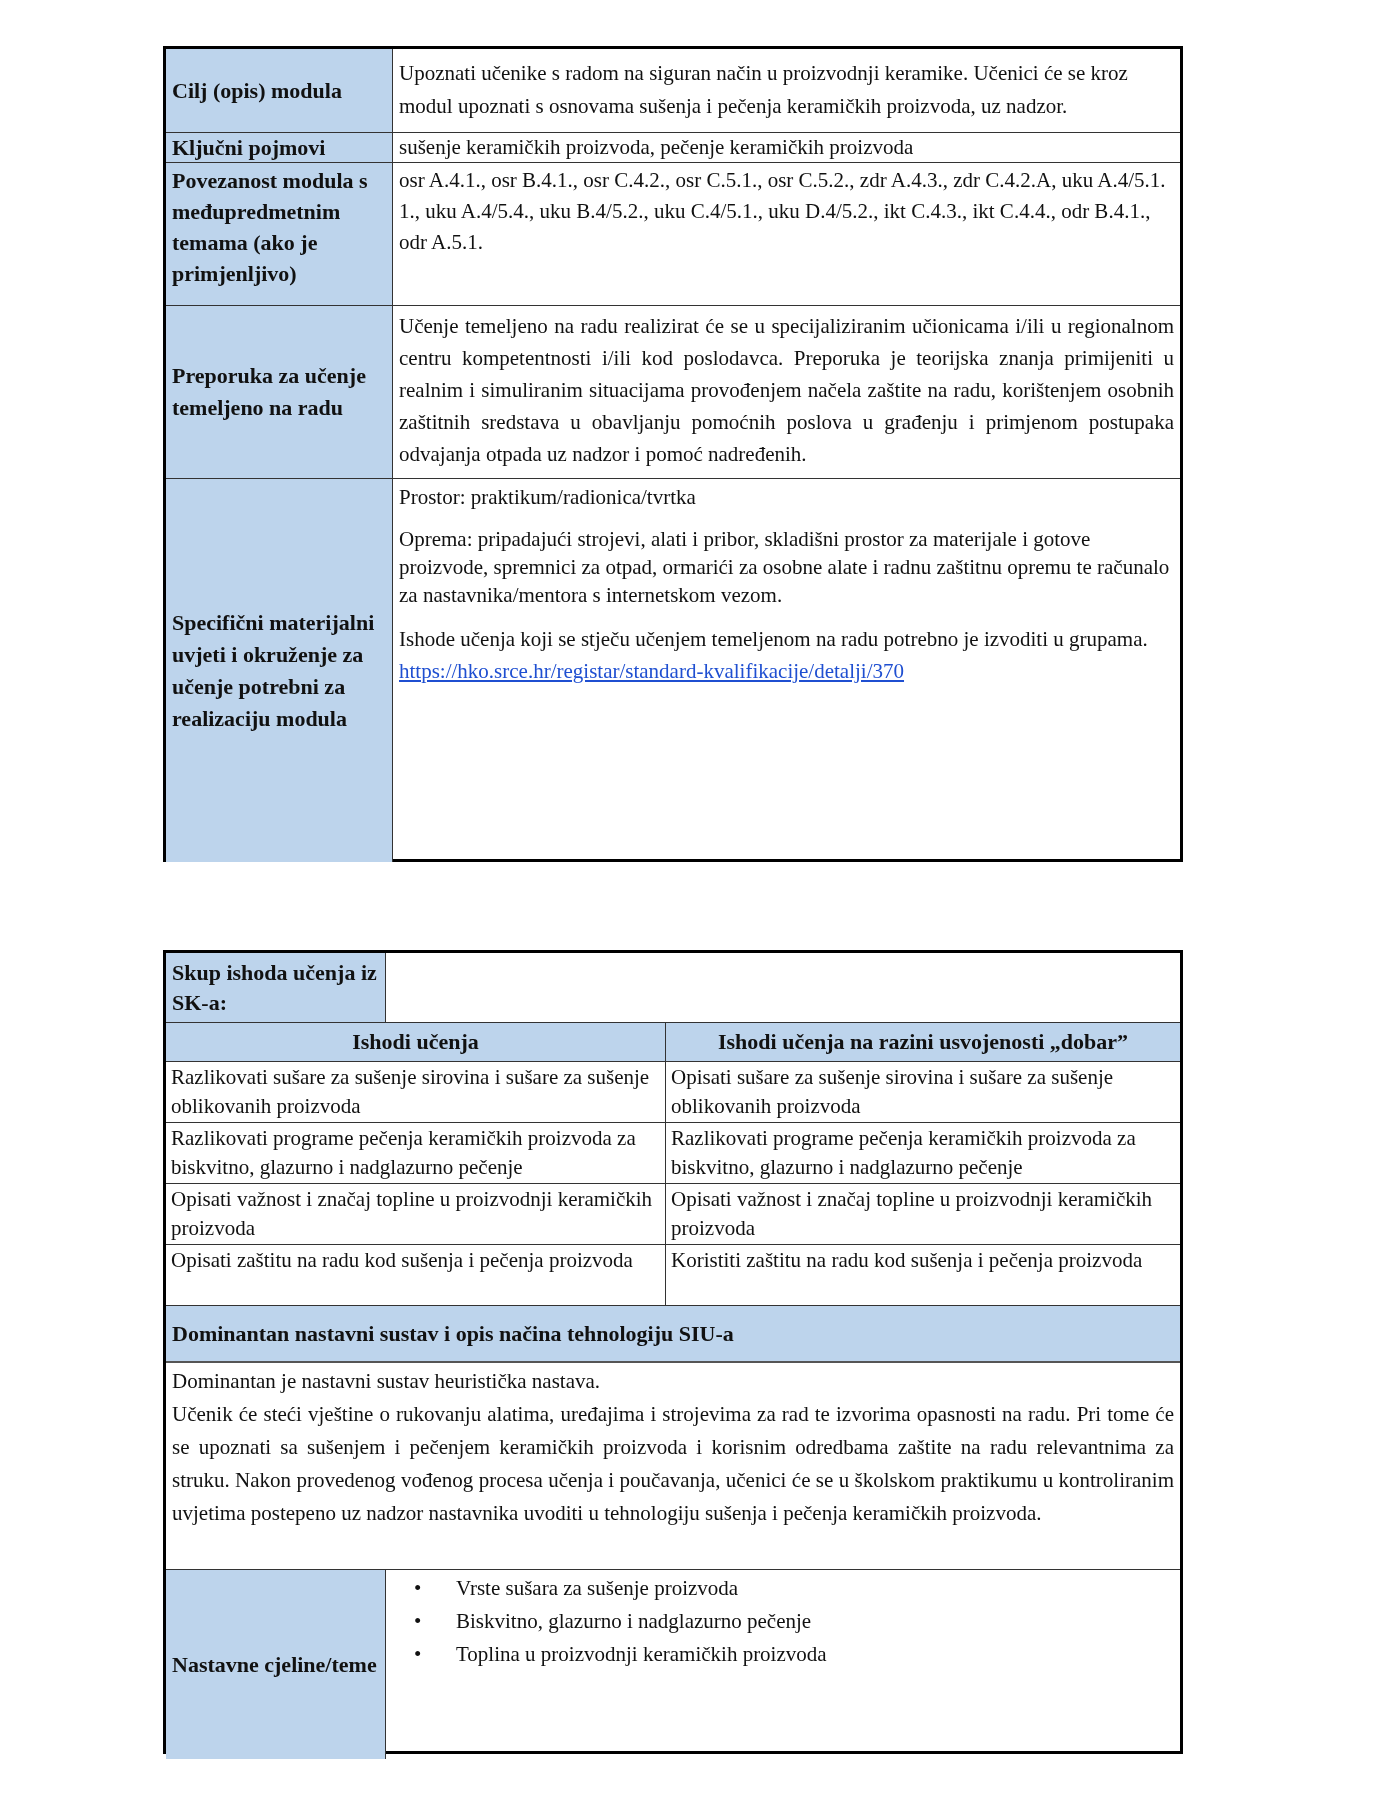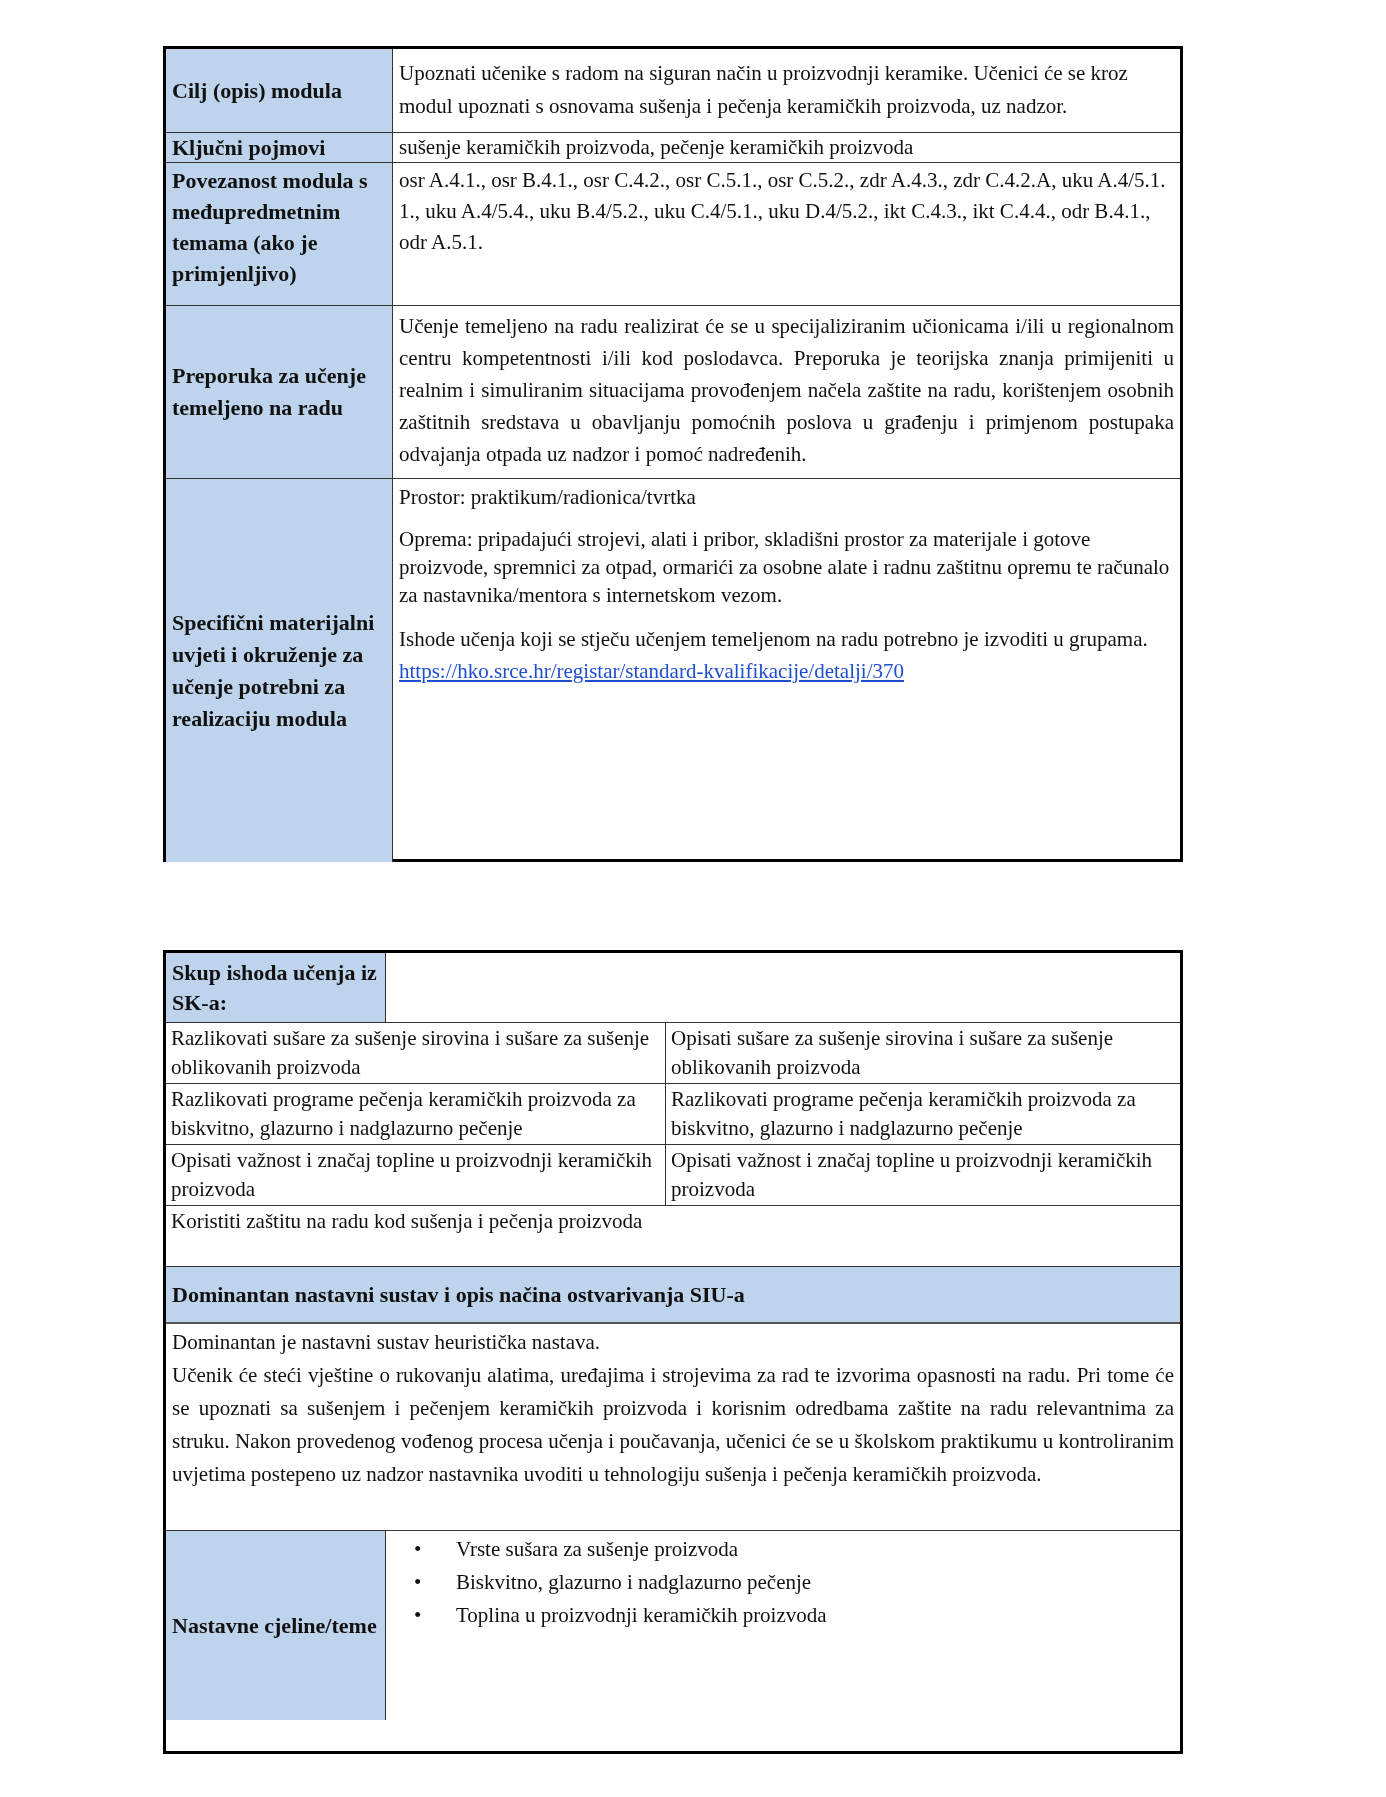--- a/index.html
+++ b/index.html
@@ -61,36 +61,41 @@
       <p class="para" style="margin-bottom:0;line-height:32px;">Ishode učenja koji se stječu učenjem temeljenom na radu potrebno je izvoditi u grupama.</p>
       <a class="link" href="#" style="line-height:30px;">https://hko.srce.hr/registar/standard-kvalifikacije/detalji/370</a>
     </div>
   </div>
 </div>
 
 <div class="tbl t2">
   <div class="row hdr2">
     <div class="lbl">Skup ishoda učenja iz SK-a:</div>
   </div>
+  <div class="row colhdr">
+    <div class="c1">Ishodi učenja</div>
+    <div class="c2">Ishodi učenja na razini usvojenosti „dobar”</div>
+  </div>
   <div class="row orow">
     <div class="c1">Razlikovati sušare za sušenje sirovina i sušare za sušenje oblikovanih proizvoda</div>
     <div class="c2">Opisati sušare za sušenje sirovina i sušare za sušenje oblikovanih proizvoda</div>
   </div>
   <div class="row orow">
     <div class="c1">Razlikovati programe pečenja keramičkih proizvoda za biskvitno, glazurno i nadglazurno pečenje</div>
     <div class="c2">Razlikovati programe pečenja keramičkih proizvoda za biskvitno, glazurno i nadglazurno pečenje</div>
   </div>
   <div class="row orow">
     <div class="c1">Opisati važnost i značaj topline u proizvodnji keramičkih proizvoda</div>
     <div class="c2">Opisati važnost i značaj topline u proizvodnji keramičkih proizvoda</div>
   </div>
   <div class="row orow">
+    <div class="c1">Opisati zaštitu na radu kod sušenja i pečenja proizvoda</div>
     <div class="c2">Koristiti zaštitu na radu kod sušenja i pečenja proizvoda</div>
   </div>
-  <div class="sechdr">Dominantan nastavni sustav i opis načina ostvarivanja SIU-a</div>
+  <div class="sechdr">Dominantan nastavni sustav i opis načina tehnologiju SIU-a</div>
   <div class="body2" style="border-bottom:1.5px solid #333;">
     <div>Dominantan je nastavni sustav heuristička nastava.</div>
     <div>Učenik će steći vještine o rukovanju alatima, uređajima i strojevima za rad te izvorima opasnosti na radu. Pri tome će se upoznati sa sušenjem i pečenjem keramičkih proizvoda i korisnim odredbama zaštite na radu relevantnima za struku. Nakon provedenog vođenog procesa učenja i poučavanja, učenici će se u školskom praktikumu u kontroliranim uvjetima postepeno uz nadzor nastavnika uvoditi u tehnologiju sušenja i pečenja keramičkih proizvoda.</div>
   </div>
   <div class="row nast">
     <div class="lbl">Nastavne cjeline/teme</div>
     <div class="val" style="padding:0;">
       <ul>
         <li><span class="bullet">•</span><span>Vrste sušara za sušenje proizvoda</span></li>
         <li><span class="bullet">•</span><span>Biskvitno, glazurno i nadglazurno pečenje</span></li>

